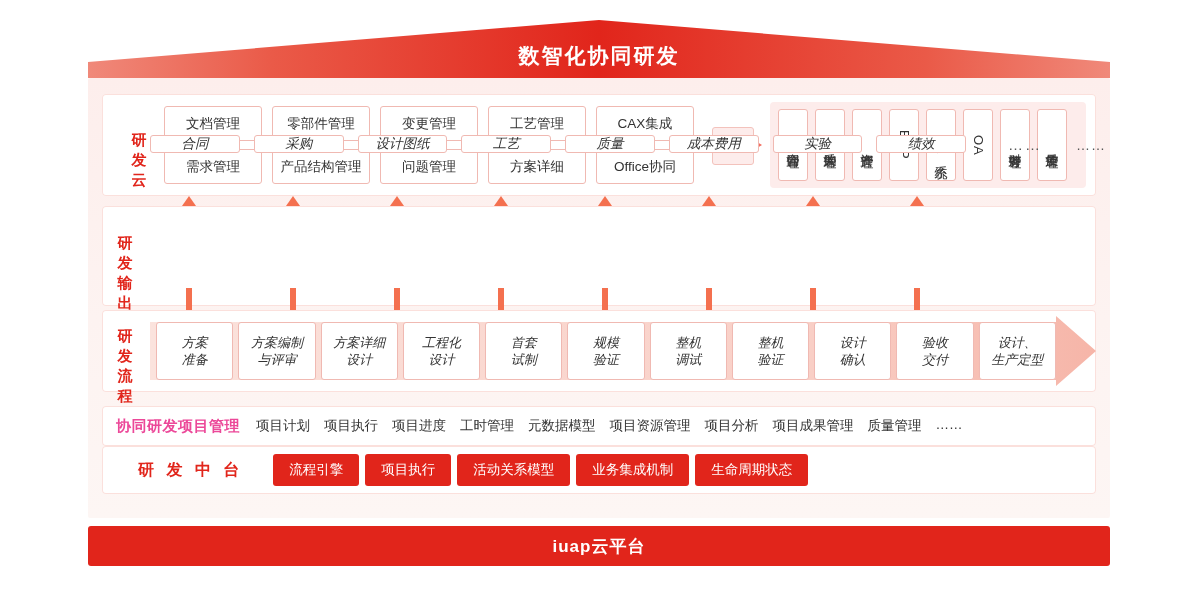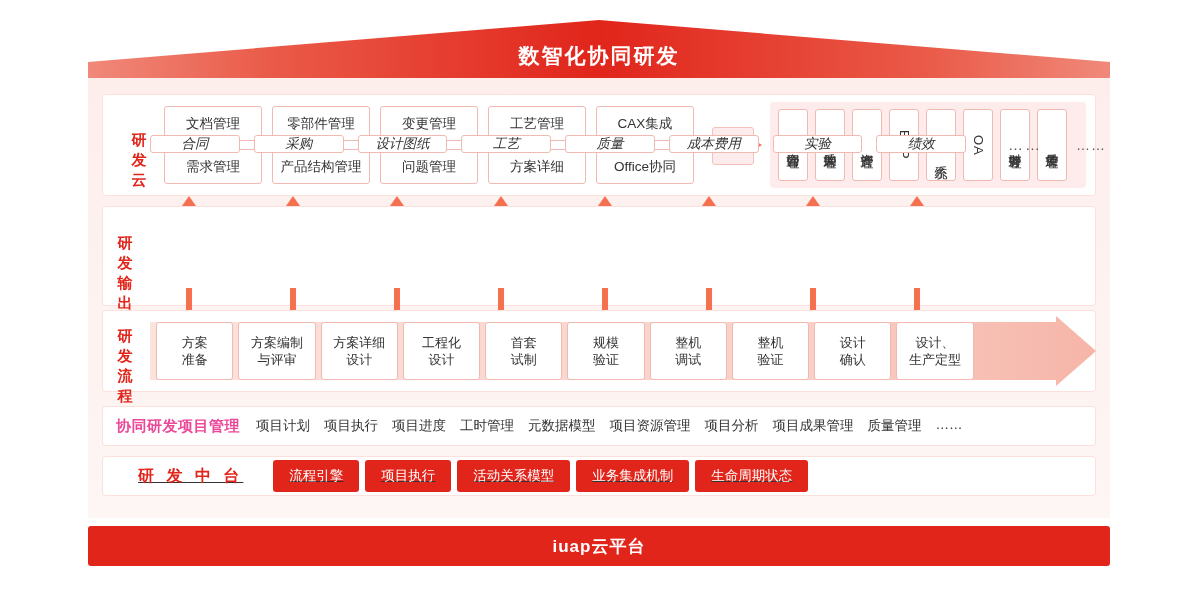--- a/index.html
+++ b/index.html
@@ -254,20 +254,21 @@
   }
   .process-chips {
     position: absolute;
     left: 68px;
     top: 244px;
     width: 900px;
     height: 58px;
     display: grid;
     grid-template-columns: repeat(11, 1fr);
     gap: 5px;
+    font-style: italic;
   }
   .process-chips .chip {
     height: 100%;
     font-size: 13px;
     line-height: 17px;
     background: #ffffff;
   }
 
   
   #sec-pm { left: 14px; top: 328px; width: 994px; height: 40px; display: flex; align-items: center; }
@@ -281,21 +282,21 @@
   .pm-items {
     display: flex;
     align-items: flex-start;
     gap: 14px;
     margin-left: 16px;
     font-size: 13.5px;
     color: #333;
   }
 
   
-  #sec-mid { left: 14px; top: 378px; width: 994px; height: 40px; display: flex; align-items: center; text-decoration: underline; }
+  #sec-mid { left: 14px; top: 368px; width: 994px; height: 48px; display: flex; align-items: center; }
   .mid-title {
     color: #e1251b;
     font-weight: bold;
     font-size: 16px;
     letter-spacing: 4px;
     margin-left: 36px;
     white-space: nowrap;
   }
   .mid-chips {
     display: flex;
@@ -511,20 +512,24 @@
         </div>
       <div class="chip">
           <span style="white-space:pre-line">整机
 验证</span>
         </div>
       <div class="chip">
           <span style="white-space:pre-line">设计
 确认</span>
         </div>
       <div class="chip">
+          <span style="white-space:pre-line">验收
+交付</span>
+        </div>
+      <div class="chip">
           <span style="white-space:pre-line">设计、
 生产定型</span>
         </div>
     </div>
 
     <div class="row-card" id="sec-pm">
       <div class="pm-title">协同研发项目管理</div>
       <div class="pm-items">
         <span>项目计划</span>
         <span>项目执行</span>

